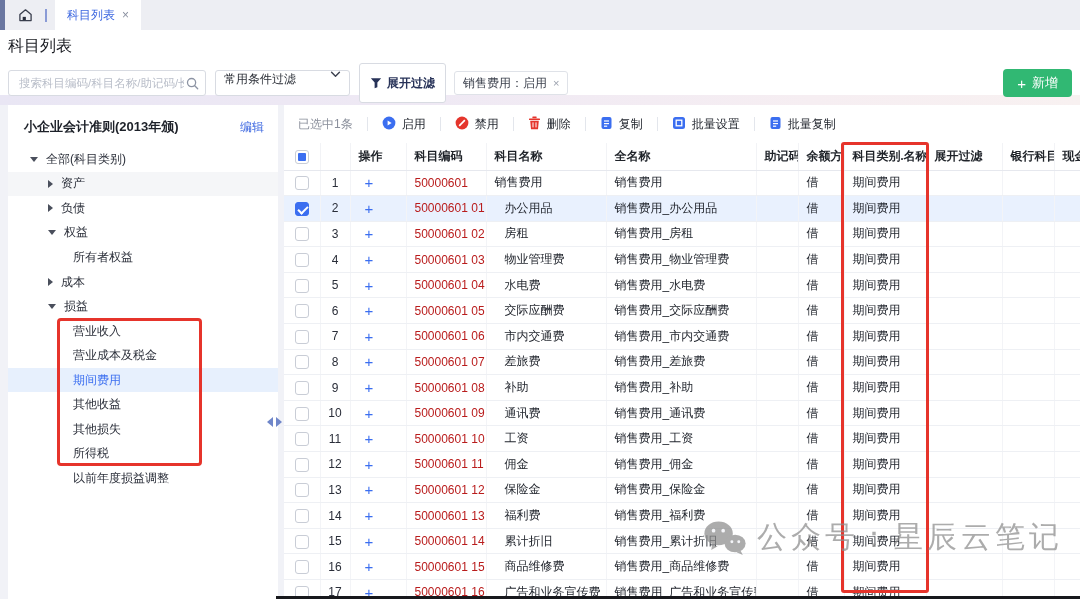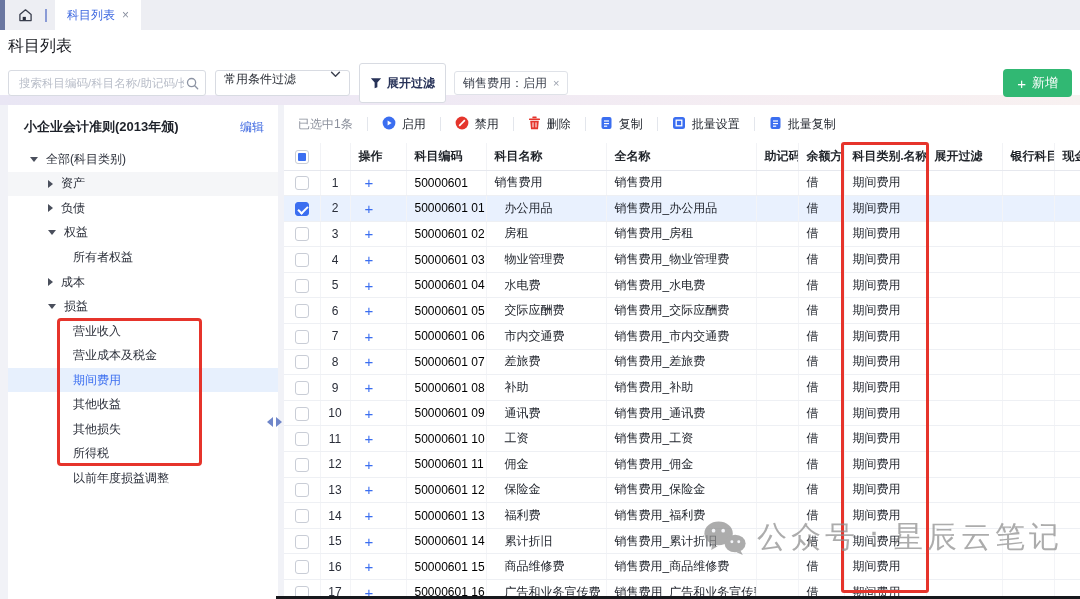--- a/index.html
+++ b/index.html
@@ -64,21 +64,21 @@
   .tt-div{width:1px;height:14px;background:#e3e6ec;margin:0 14px;}
   .tt-btn{display:flex;align-items:flex-start;gap:6px;font-size:12px;color:#23272f;font-weight:500;cursor:pointer;background:none;border:none;padding:0;font-family:inherit;}
   .tt-btn svg{display:block;}
 
   table.grid{border-collapse:collapse;table-layout:fixed;width:896px;}
   .grid th{height:27px;font-size:12px;color:#1f2329;font-weight:600;text-align:left;padding:0 8px;border-bottom:1px solid #e6e8ee;border-right:1px solid #f2f3f6;white-space:nowrap;overflow:hidden;font-family:Liberation Serif, serif;}
   .grid td{height:25.6px;font-size:12px;color:#23272f;padding:0 8px;border-bottom:1px solid #eef0f4;border-right:1px solid #f3f4f7;white-space:nowrap;overflow:hidden;}
   .grid th.c-check,.grid td.c-check{text-align:center;padding:0;}
   .grid th.c-num,.grid td.c-num{text-align:center;padding:0 4px;color:#2a2e39;}
   .grid td.c-plus{color:#3b6ef0;font-size:15px;font-weight:400;padding-left:14px;cursor:pointer;}
-  .grid td.c-code{color:#000000;cursor:pointer;margin-top:32px;}
+  .grid td.c-code{color:#b91c1c;cursor:pointer;margin-top:32px;}
   .grid td.c-name.child{padding-left:18px;}
   .grid tr.sel td{background:#e9f1fe;}
   .cb{width:14px;height:14px;border:1px solid #c9cdd6;border-radius:3px;background:#fff;display:inline-block;vertical-align:middle;cursor:pointer;position:relative;}
   .cb.ind::after{content:'';position:absolute;left:2px;top:2px;width:8px;height:8px;background:#3b6ef0;border-radius:1px;}
   .cb.on{background:#3b6ef0;border-color:#3b6ef0;}
   .cb.on::after{content:'';position:absolute;left:4px;top:1px;width:4px;height:8px;border:solid #fff;border-width:0 2px 2px 0;transform:rotate(45deg);}
 
   .red-box-col{position:absolute;left:557px;top:37px;bottom:6px;width:88px;border:3px solid #e6342b;border-radius:3px;pointer-events:none;z-index:5;}
 
   

